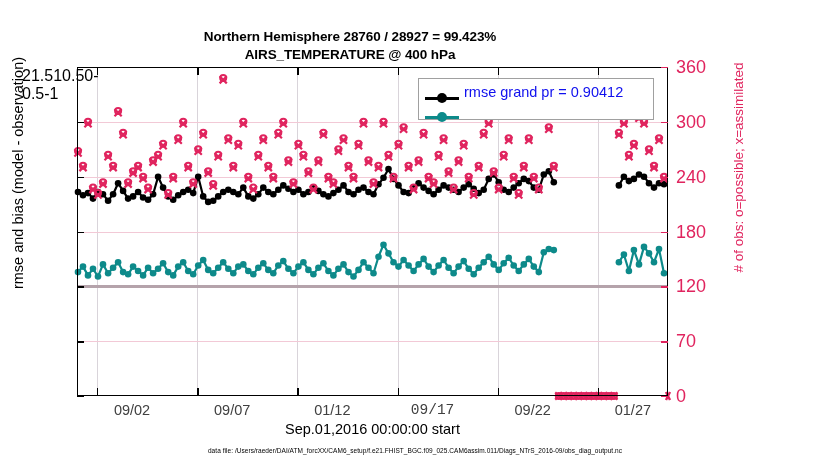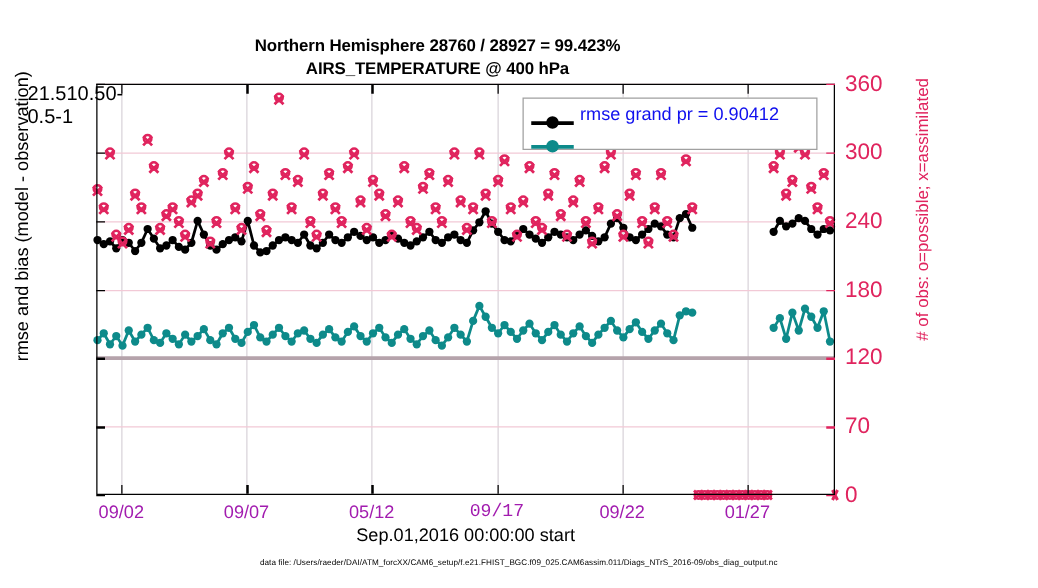--- a/index.html
+++ b/index.html
@@ -26,21 +26,21 @@
   .gridline-h{left:0;width:100%;height:1px;background:#f2c9d6;}
   .gridline-v{top:0;height:100%;width:1px;background:#d9d4da;}
   .zeroline{left:0;width:100%;height:2.5px;background:#b5a3ab;}
   #y-left-ticks{left:22px;top:67px;width:48px;height:329px;}
 
   #y-right-ticks{left:672px;top:67px;width:60px;height:329px;}
   #y-right-ticks span{position:absolute;left:4px;transform:translateY(-50%);
                       font-size:18px;color:#e0245e;white-space:nowrap;}
 
   #x-ticks{left:77px;top:398px;width:591px;height:22px;}
-  #x-ticks span{position:absolute;transform:translateX(-50%);font-size:14.5px;color:#a21caf;white-space:nowrap;}
+  #x-ticks span{position:absolute;transform:translateX(-50%);font-size:14.5px;color:#404040;white-space:nowrap;margin-left:35px;}
 
   .tickmark-x{position:absolute;top:0;width:1.4px;height:7px;background:#000;}
   .tickmark-yl{position:absolute;left:0;height:1.4px;width:7px;background:#000;}
   .tickmark-yr{position:absolute;right:0;height:1.4px;width:7px;background:#e0245e;}
 
   
   #ylabel-left{
     left:-152px;top:165px;width:340px;text-align:center;font-size:14.5px;color:#000;
     transform:rotate(-90deg);transform-origin:center center;white-space:nowrap;
   }
@@ -560,21 +560,21 @@
     <span style="top: 54.8333px;">300</span>
     <span style="top: 109.667px;">240</span>
     <span style="top: 164.5px;">180</span>
     <span style="top: 219.333px;">120</span>
     <span style="top: 274.167px;">70</span>
     <span style="top: 329px;">0</span>
   </div>
 <div class="abs" id="x-ticks">
     <span style="left: 20.0339px; top: 4px;">09/02</span>
     <span style="left: 120.203px; top: 4px;">09/07</span>
-    <span style="left: 220.373px; top: 4px;">05/12</span>
+    <span style="left: 220.373px; top: 4px;">01/12</span>
     <span style="left: 320.542px; top: 4px; font-family: Liberation Mono, monospace;">09/17</span>
     <span style="left: 420.712px; top: 4px;">09/22</span>
     <span style="left: 520.881px; top: 4px;">01/27</span>
   </div>
 <div class="abs" id="tickmarks">
     <div class="tickmark-x" style="left: 97.0339px; top: 68px;"></div>
     <div class="tickmark-x" style="left: 97.0339px; top: 388px;"></div>
     <div class="tickmark-x" style="left: 197.203px; top: 68px;"></div>
     <div class="tickmark-x" style="left: 197.203px; top: 388px;"></div>
     <div class="tickmark-x" style="left: 297.373px; top: 68px;"></div>

